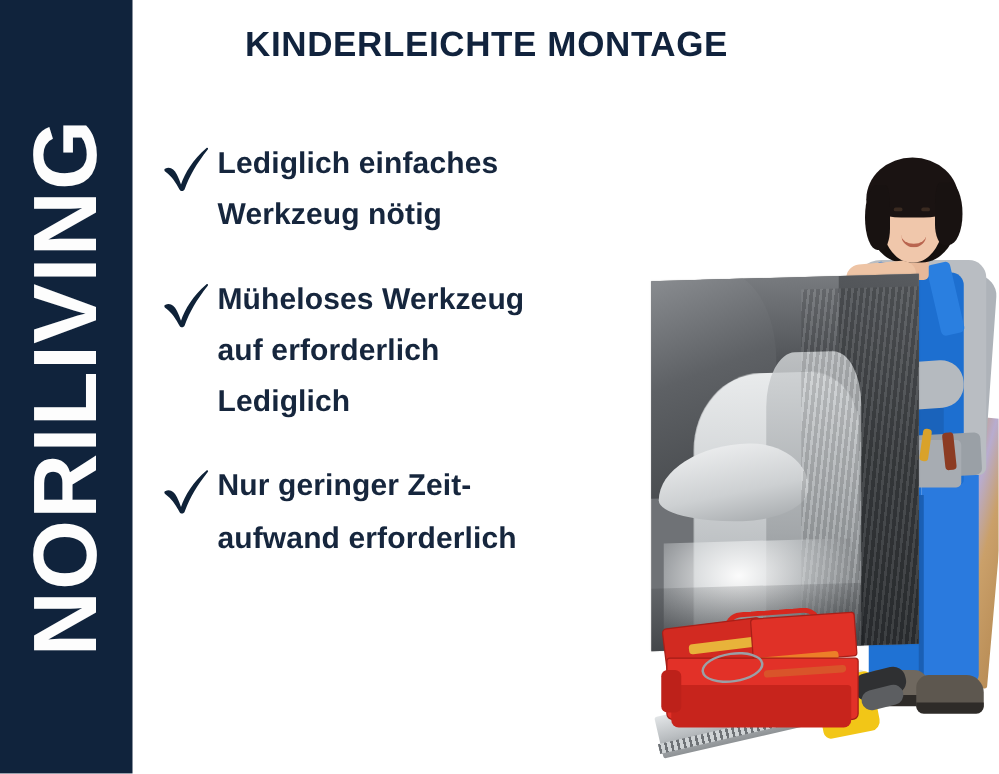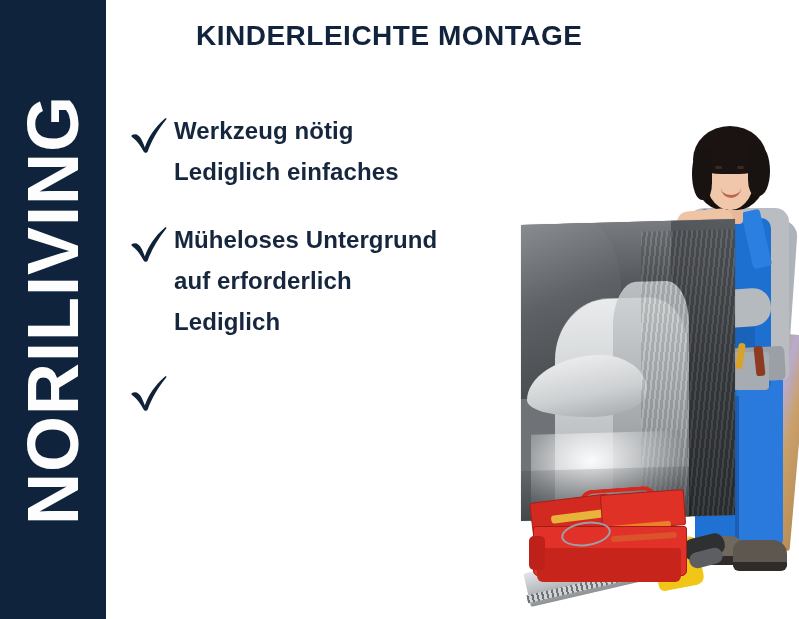--- a/index.html
+++ b/index.html
@@ -352,43 +352,47 @@
 
   <div class="bullets">
 
     <div class="bullet">
       <span class="check">
         <svg width="46" height="40" viewBox="0 0 46 40" aria-hidden="true">
           <path d="M4 21 C8 19 11 21 13.5 25.5 C15 28.5 16 31 16.8 33.5 C20 24 26.5 13.5 37 4.5 C38 3.8 39 4.6 38.2 5.6 C29.5 16.5 23.5 27 19.8 37.2 C19 39.2 16.6 39.4 15.6 37.6 C13 32.8 9.5 27 4.6 23.6 C3.4 22.8 3.1 21.4 4 21 Z" fill="#0f2238"></path>
         </svg>
       </span>
       <span class="btext">
+        <span class="ln">Lediglich einfaches</span>
         <span class="ln">Werkzeug nötig</span>
-        <span class="ln">Lediglich einfaches</span>
       </span>
     </div>
 
     <div class="bullet">
       <span class="check">
         <svg width="46" height="40" viewBox="0 0 46 40" aria-hidden="true">
           <path d="M4 21 C8 19 11 21 13.5 25.5 C15 28.5 16 31 16.8 33.5 C20 24 26.5 13.5 37 4.5 C38 3.8 39 4.6 38.2 5.6 C29.5 16.5 23.5 27 19.8 37.2 C19 39.2 16.6 39.4 15.6 37.6 C13 32.8 9.5 27 4.6 23.6 C3.4 22.8 3.1 21.4 4 21 Z" fill="#0f2238"></path>
         </svg>
       </span>
       <span class="btext">
-        <span class="ln">Müheloses Untergrund</span>
+        <span class="ln">Müheloses Werkzeug</span>
         <span class="ln">auf erforderlich</span>
         <span class="ln">Lediglich</span>
       </span>
     </div>
 
     <div class="bullet">
       <span class="check">
         <svg width="46" height="40" viewBox="0 0 46 40" aria-hidden="true">
           <path d="M4 21 C8 19 11 21 13.5 25.5 C15 28.5 16 31 16.8 33.5 C20 24 26.5 13.5 37 4.5 C38 3.8 39 4.6 38.2 5.6 C29.5 16.5 23.5 27 19.8 37.2 C19 39.2 16.6 39.4 15.6 37.6 C13 32.8 9.5 27 4.6 23.6 C3.4 22.8 3.1 21.4 4 21 Z" fill="#0f2238"></path>
         </svg>
+      </span>
+      <span class="btext">
+        <span class="ln">Nur geringer Zeit-</span>
+        <span class="ln">aufwand erforderlich</span>
       </span>
     </div>
 
   </div>
 
   <div class="photo">
 
     <div class="board"></div>
 
     <div class="woman">

